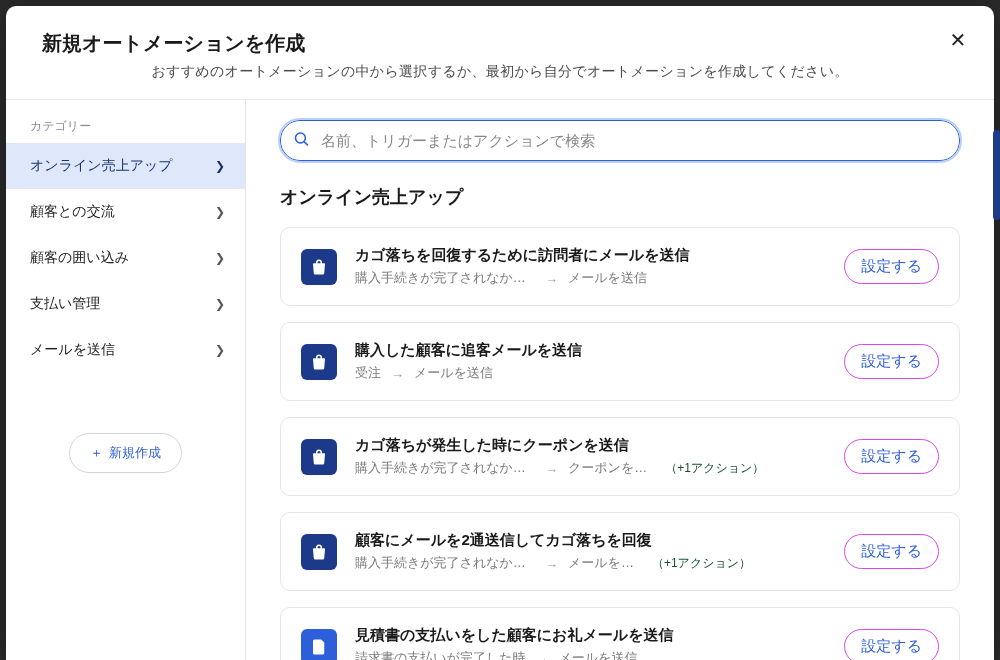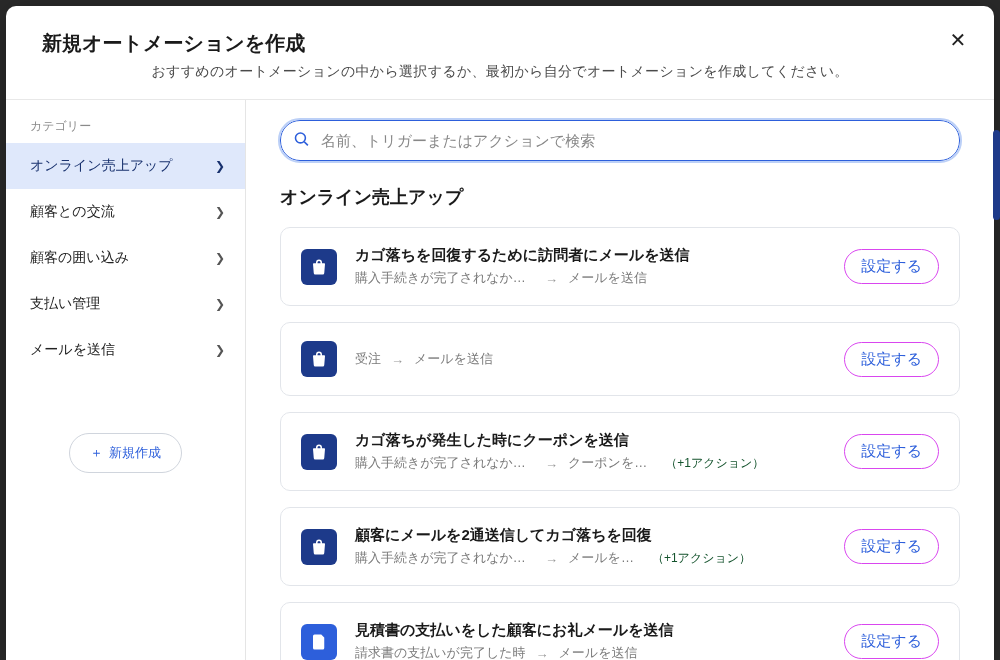--- a/index.html
+++ b/index.html
@@ -269,20 +269,21 @@
             </div>
             <button class="setup-btn">設定する</button>
           </div>
           <div class="card">
             <div class="card-icon">
               <svg width="18" height="18" viewBox="0 0 24 24" fill="#fff">
                 <path d="M6 7V6a4 4 0 0 1 8 0v1h3a1 1 0 0 1 1 1l-1 12a2 2 0 0 1-2 2H5a2 2 0 0 1-2-2L2 8a1 1 0 0 1 1-1h3zm2 0h4V6a2 2 0 0 0-4 0v1z" transform="translate(2 0)"></path>
               </svg>
             </div>
             <div class="card-body">
+              <div class="card-title">購入した顧客に追客メールを送信</div>
               <div class="card-flow">
                 <span class="trig">受注</span>
                 <span class="arrow">→</span>
                 <span class="act">メールを送信</span>
               </div>
             </div>
             <button class="setup-btn">設定する</button>
           </div>
           <div class="card">
             <div class="card-icon">

